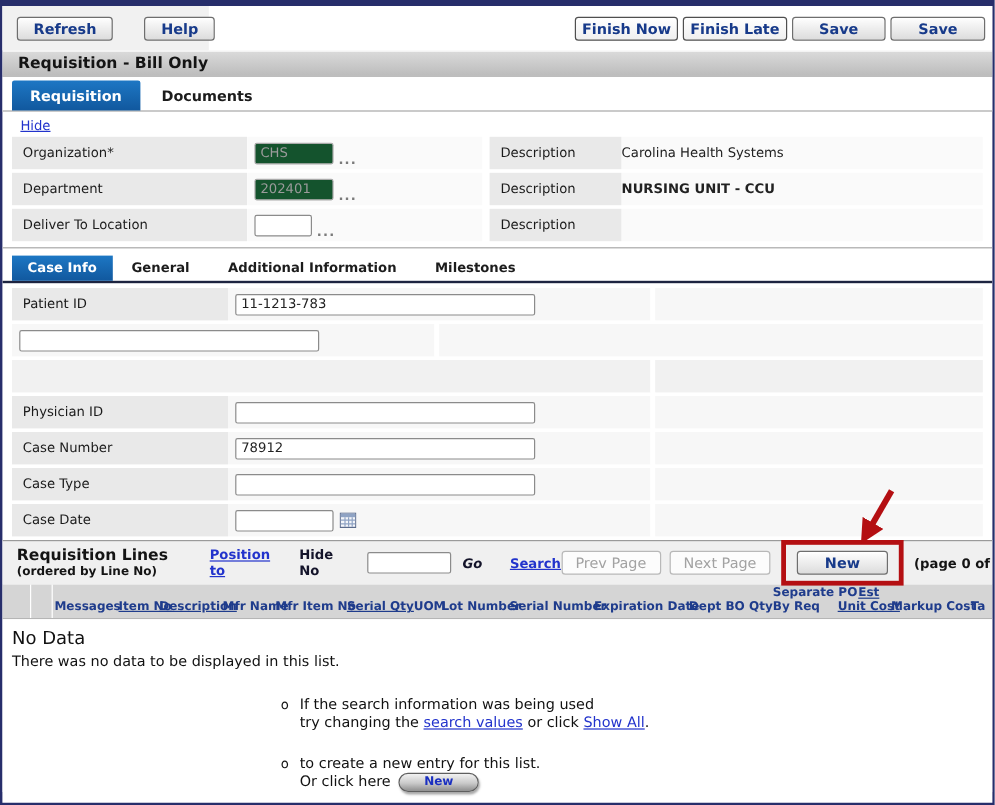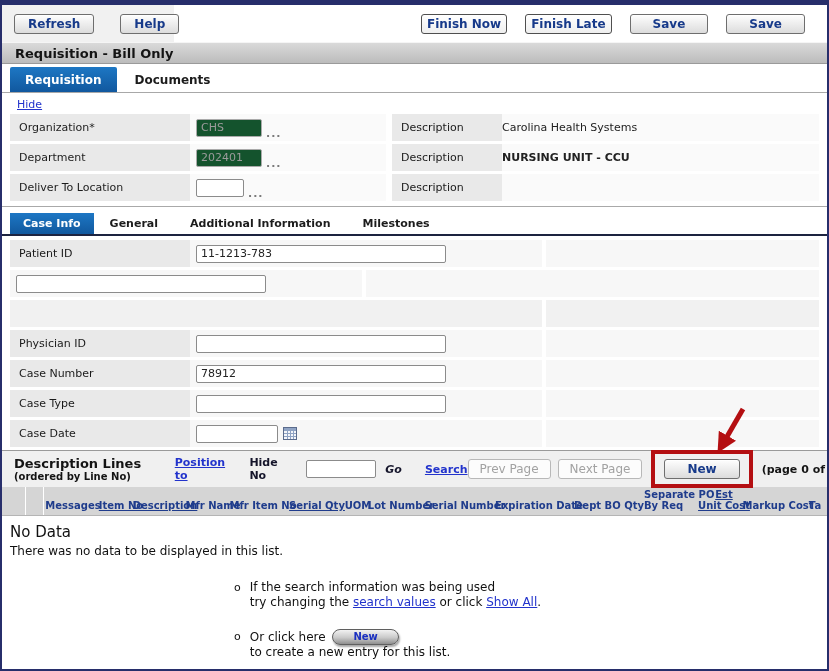--- a/index.html
+++ b/index.html
@@ -7,21 +7,21 @@
   body { font-family:"DejaVu Sans","Liberation Sans",sans-serif; }
   .page {
     position:relative; width:829px; height:671px; background:#fff;
     border:2px solid #272e6b; border-top:5px solid #272e6b;
     overflow:hidden; font-size:11px; color:#1a1a1a;
   }
 
   
   .toolbar { height:37px; background:#fff; display:flex; align-items:center; }
   .toolbar-left { width:172px; height:100%; background:#f1f1f1; display:flex; align-items:center; gap:26px; padding-left:12px; }
-  .toolbar-right { margin-left:auto; display:flex; align-items:center; gap:18px; padding-right:22px; }
+  .toolbar-right { margin-left:auto; display:flex; align-items:center; gap:4px; padding-right:6px; }
   .btn3d {
     font-family:inherit; font-size:12px; font-weight:bold; color:#173a8a;
     background:linear-gradient(#fefefe,#dcdcdc); border:1px solid #6e6e6e;
     border-radius:3px; padding:2px 13px; cursor:pointer; white-space:nowrap;
     box-shadow:inset 0 1px 0 #fff;
   }
   .btn-flat {
     font-family:inherit; font-size:12px; font-weight:bold; color:#173a8a;
     background:linear-gradient(#ffffff,#efefef); border:1px solid #4f4f4f;
     border-radius:3px; padding:2px 5px; cursor:pointer; white-space:nowrap;
@@ -40,21 +40,21 @@
     background:linear-gradient(#1d77c4,#11589e); color:#fff; font-weight:bold; font-size:12px;
     display:flex; align-items:center; padding:0 15px; border-radius:2px 2px 0 0; cursor:pointer;
   }
   .tab-plain { display:flex; align-items:center; padding:0 18px; font-weight:bold; font-size:12px; color:#1c1c1c; cursor:pointer; }
 
   
   .org-section { padding-top:2px; }
   .hide-row { height:19px; display:flex; align-items:center; padding-left:15px; }
   a.link { color:#2233cc; text-decoration:underline; cursor:pointer; }
   .frow { display:flex; margin:0 8px 3px 8px; height:27px; }
-  .fl-label { width:180px; background:#e9e9e9; display:flex; align-items:center; padding-left:9px; color:#1c1c1c; }
+  .fl-label { width:196px; background:#e9e9e9; display:flex; align-items:center; padding-left:9px; color:#1c1c1c; }
   .fl-inputzone { width:196px; background:#fafafa; display:flex; align-items:center; padding-left:6px; gap:4px; }
   .fl-gap { width:6px; background:#fff; }
   .fl-desclabel { width:110px; background:#e9e9e9; display:flex; align-items:center; padding-left:9px; }
   .fl-descvalue { flex:1; background:#fafafa; display:flex; align-items:center; color:#222; }
   .desc-bold { font-weight:bold; }
   input.txt {
     height:18px; border:1px solid #8b8b8b; border-radius:2px; font-family:inherit;
     font-size:11px; padding:1px 4px; color:#222; background:#fff;
   }
   input.txt:disabled, input.txt[readonly].dim { color:#9b9b9b; border-color:#aaa; background:#14532d; }
@@ -280,21 +280,21 @@
           </svg>
         </span>
       </div>
       <div class="cl-rgap"></div>
       <div class="cl-right"></div>
     </div>
   </div>
 
   <div class="lines-band">
     <div class="lines-title-block">
-      <div class="lines-title">Description Lines</div>
+      <div class="lines-title">Requisition Lines</div>
       <div class="lines-subtitle">(ordered by Line No)</div>
     </div>
     <div class="band-mid">
       <a class="blink">Position to</a>
       <span class="blabel">Hide No</span>
       <input class="txt w70" value="" style="">
       <a class="bgo">Go</a>
       <a class="blink" style="margin-left:14px;">Search</a>
     </div>
     <div class="band-right">
@@ -379,23 +379,23 @@
           <div>If the search information was being used</div>
           <div>
             <span>try changing the </span><a class="link">search values</a><span> or click </span><a class="link">Show All</a><span>.</span>
           </div>
         </div>
       </div>
 
       <div class="nd-bullet">
         <span class="nd-marker">o</span>
         <div class="nd-lines">
+          <div>to create a new entry for this list.</div>
           <div>
             <span>Or click here</span>
             <button class="pill-btn">New</button>
           </div>
-          <div>to create a new entry for this list.</div>
         </div>
       </div>
     </div>
   </div>
 
 </div>
 
 </body></html>

